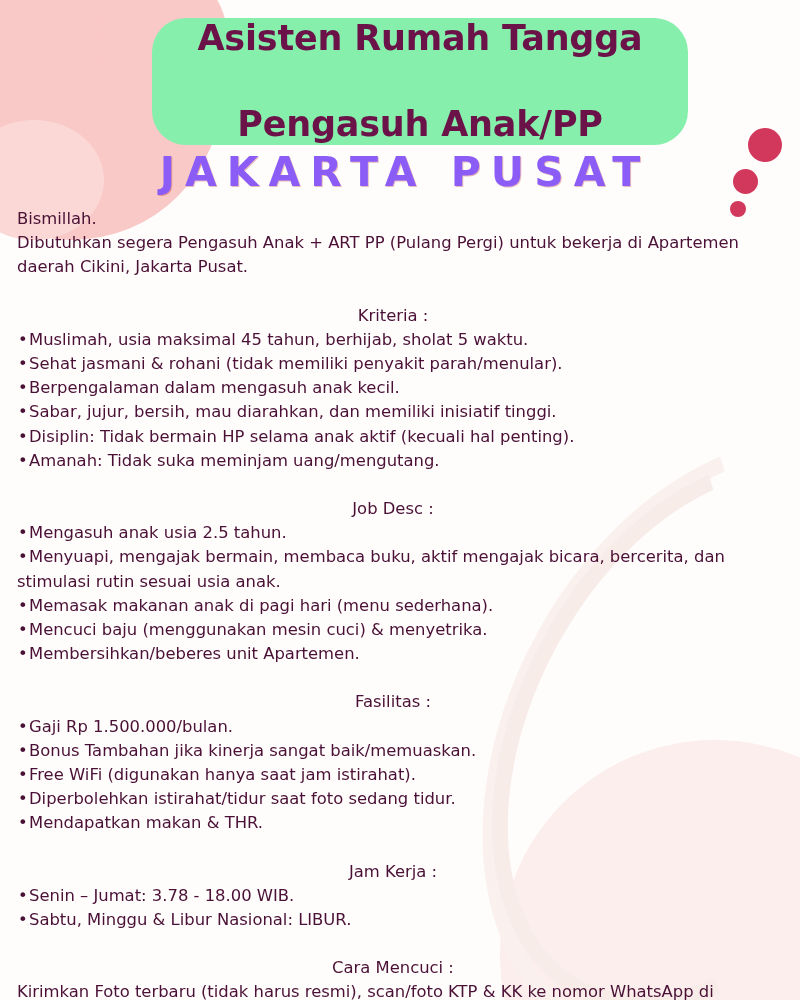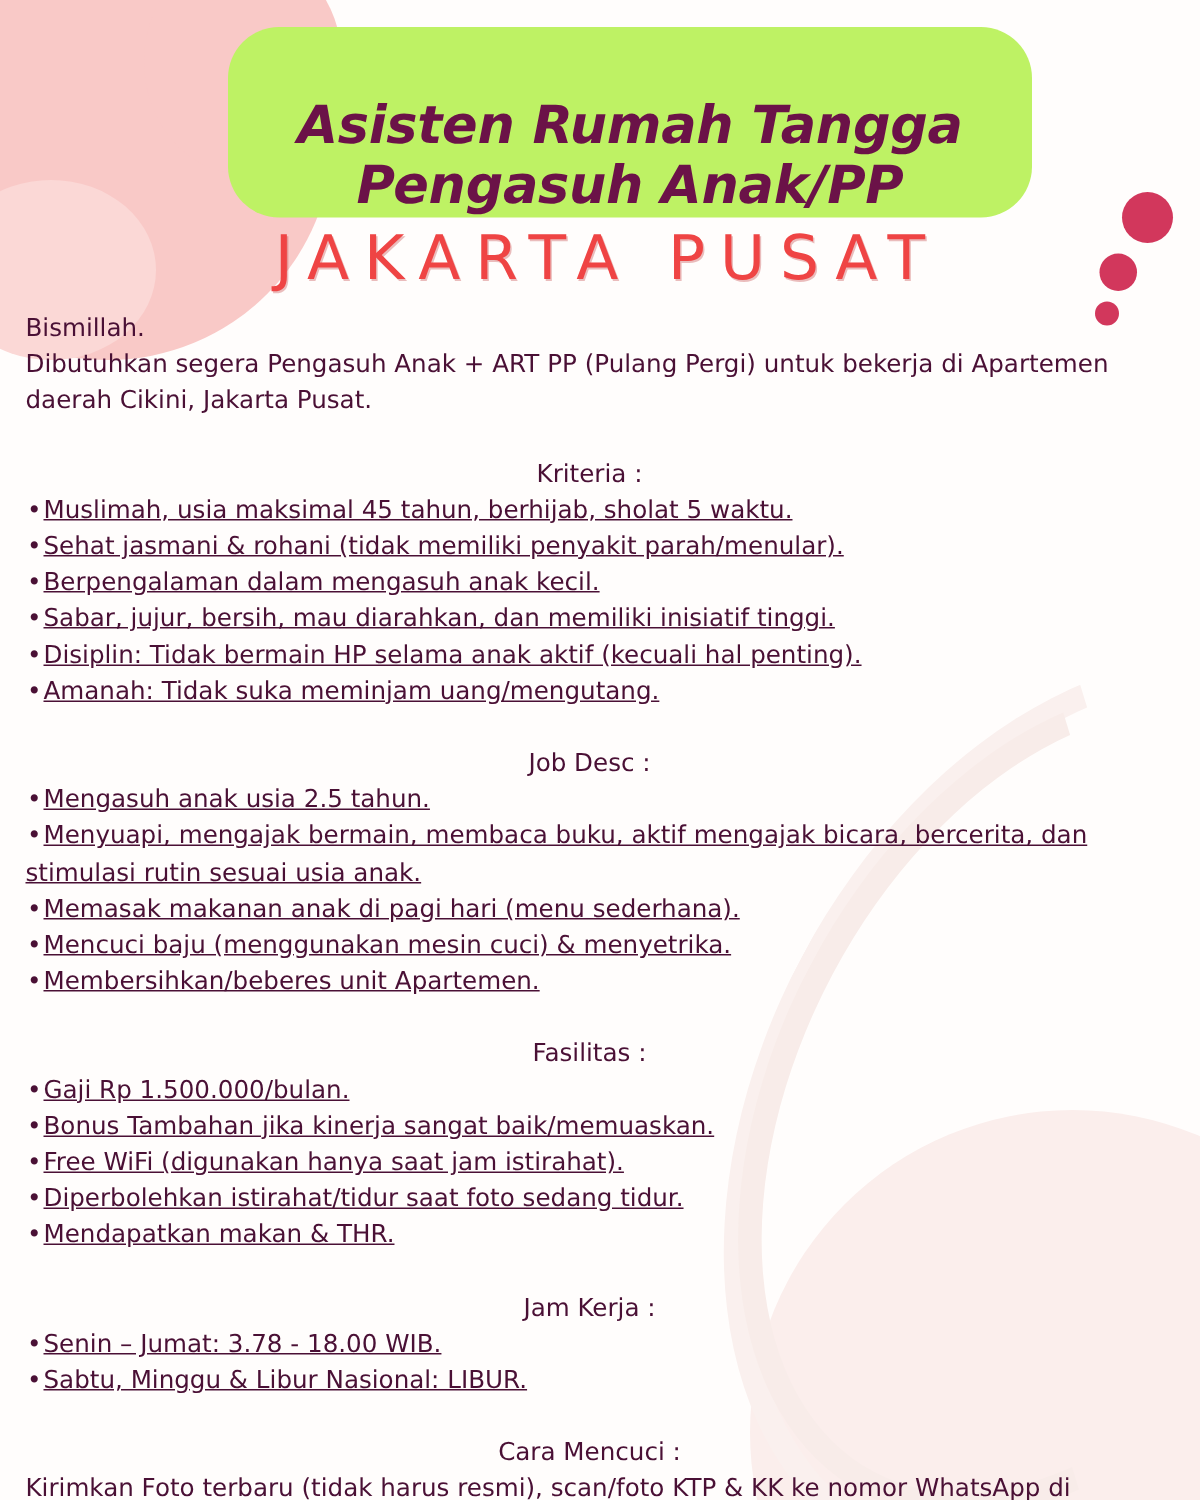--- a/index.html
+++ b/index.html
@@ -97,49 +97,48 @@
   .dot-mid   { right: 42px; top: 169px;  width: 25px; height: 25px; }
   .dot-small { right: 54px; top: 201px;  width: 16px; height: 16px; }
 
   
   .title-card {
     position: absolute;
     left: 152px;
     top: 18px;
     width: 536px;
     height: 127px;
-    background: #bef264;
+    background: #86efac;
     border-radius: 34px;
     display: flex;
     flex-direction: column;
     align-items: center;
-    justify-content: flex-end;
+    justify-content: space-between;
     z-index: 3;
-    font-style: italic;
   }
   .title-line {
     color: #6b1248;
     font-size: 35px;
     font-weight: 600;
     line-height: 1.16;
     letter-spacing: -0.2px;
     text-align: center;
     white-space: nowrap;
   }
 
   
   .city-heading {
     position: absolute;
     left: 0;
     right: 0;
     top: 148px;
     text-align: center;
-    color: #ef4444;
+    color: #8b5cf6;
     font-size: 41px;
-    font-weight: 400;
+    font-weight: 700;
     letter-spacing: 10px;
     text-indent: 10px;
     z-index: 3;
     text-shadow: 1px 1px 0 rgba(180, 20, 20, 0.28);
   }
 
   
   .body-copy {
     position: absolute;
     left: 17px;
@@ -147,21 +146,21 @@
     width: 752px;
     z-index: 2;
     color: #4a1035;
     font-size: 16.4px;
     line-height: 24.2px;
   }
   .para { margin: 0; }
   .section { margin: 0; }
   .section-head { margin: 0; text-align: center; }
   .blanks { height: 24px; }
-  .bullets { margin: 0; padding: 0; list-style: none; text-decoration: underline; }
+  .bullets { margin: 0; padding: 0; list-style: none; }
   .bullets li { margin: 0; }
   .bullets li::before {
     content: "\2022";
     display: inline-block;
     width: 11px;
     margin-left: 1px;
   }
   .bullets li .btxt { display: inline; }
 </style>
 </head>

